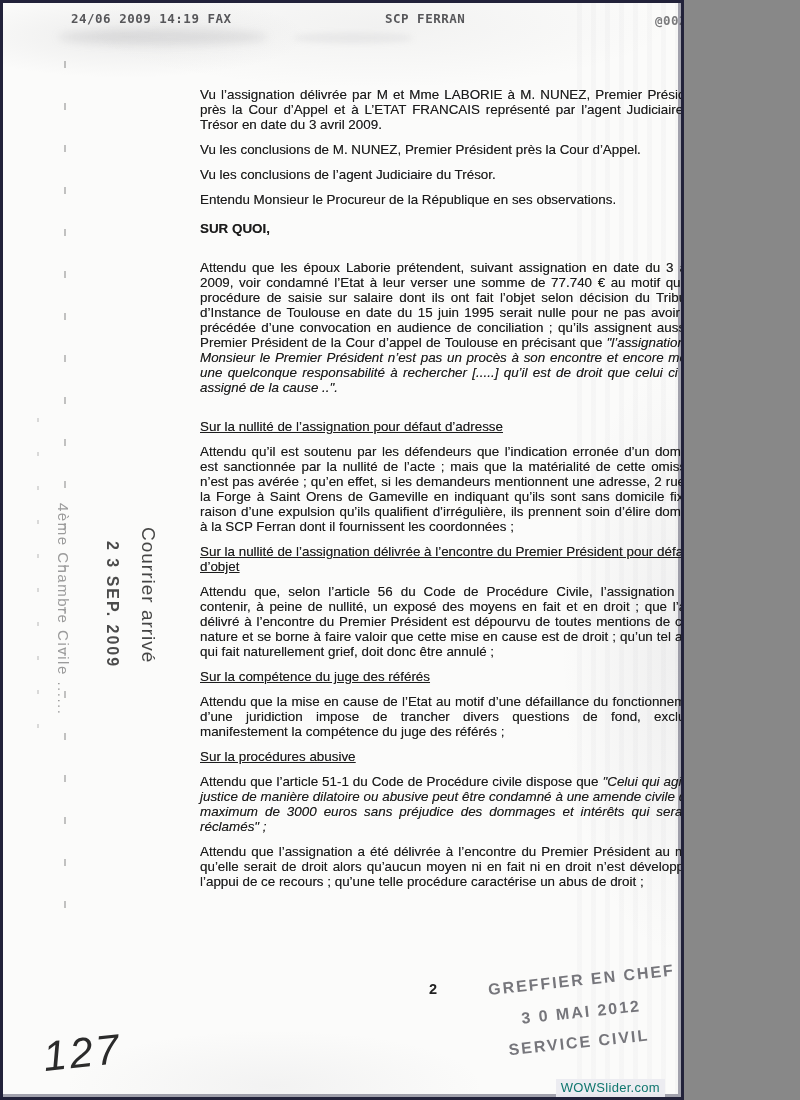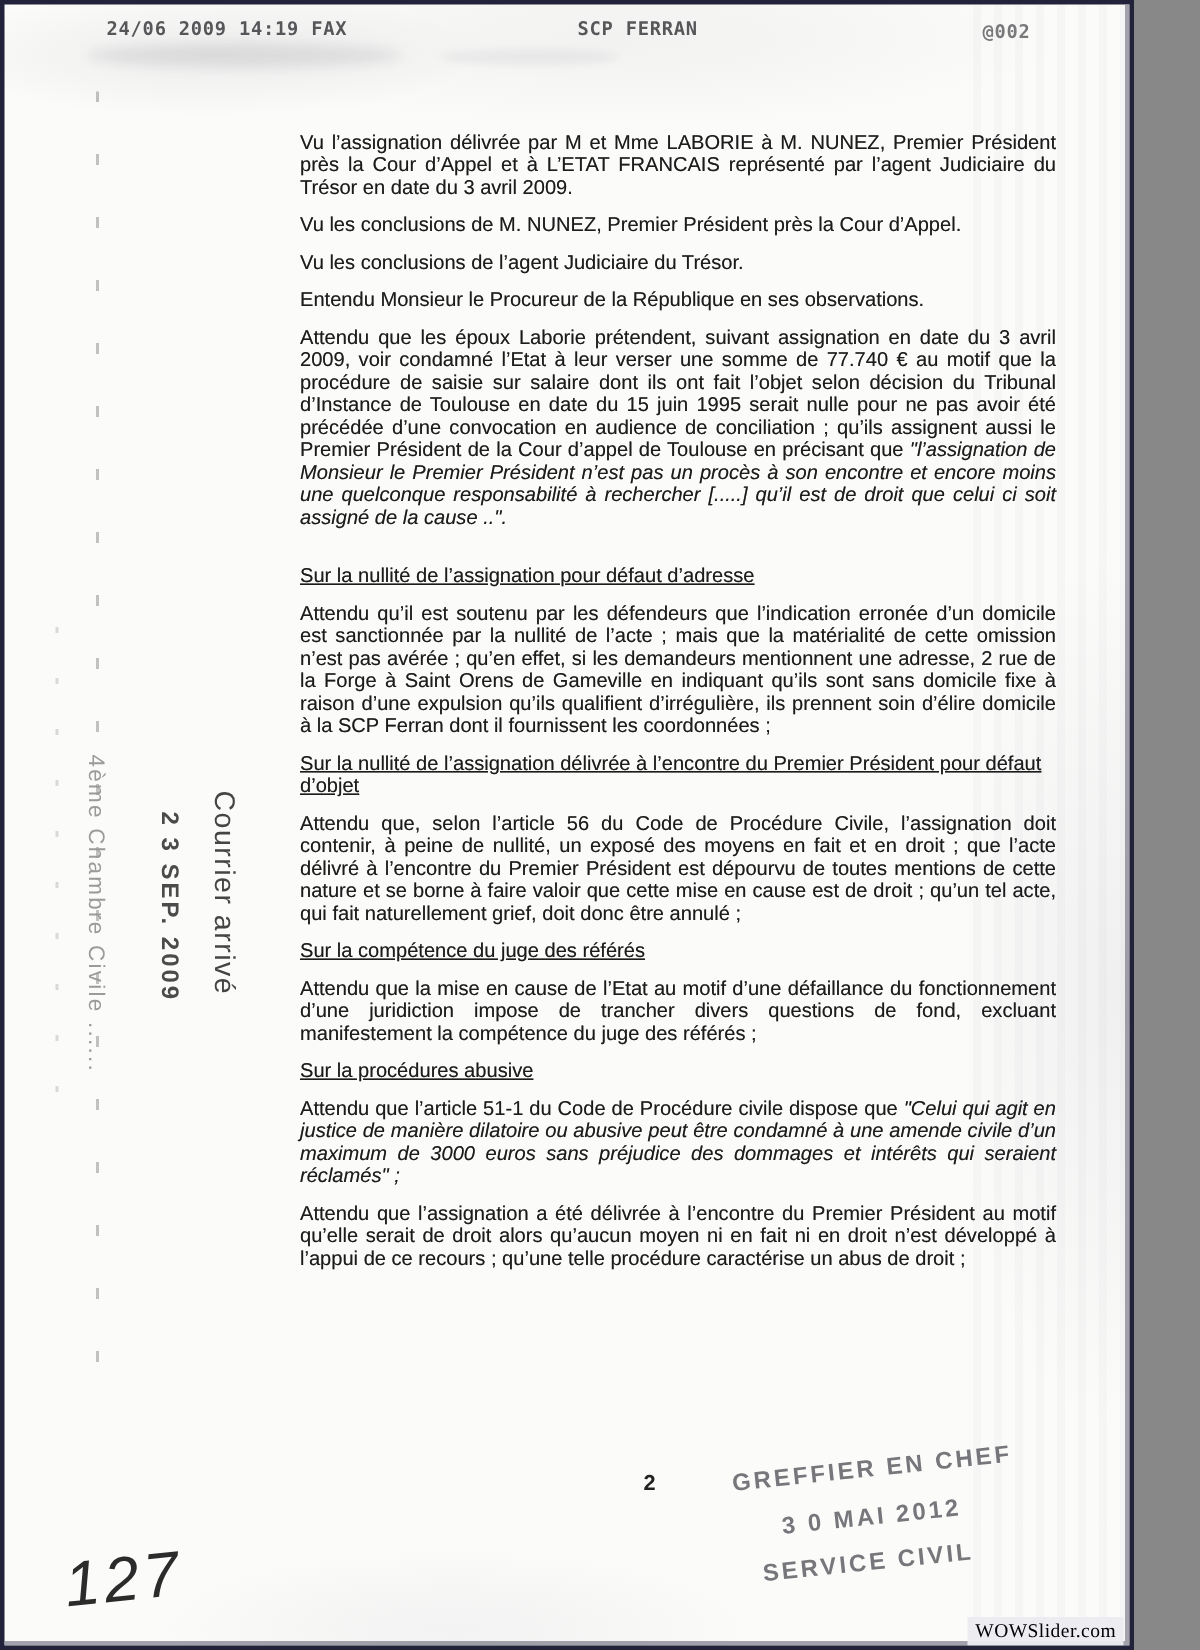--- a/index.html
+++ b/index.html
@@ -1,17 +1,17 @@
 <!DOCTYPE html>
 <html><head>
 <meta charset="utf-8">
 <style>
   html,body{margin:0;padding:0;background:#888;}
   .page{
-    position:relative;width:756px;height:1100px;overflow:hidden;
+    position:relative;width:684px;height:1100px;overflow:hidden;
     background:#fbfbfa;
     background-image:
       radial-gradient(ellipse 260px 60px at 18% 3%, rgba(130,130,135,.12), transparent 70%),
       radial-gradient(ellipse 420px 90px at 55% 2%, rgba(130,130,135,.08), transparent 70%),
       radial-gradient(ellipse 160px 420px at 99% 60%, rgba(140,140,150,.10), transparent 70%),
       radial-gradient(ellipse 300px 80px at 40% 99%, rgba(140,140,150,.08), transparent 70%);
     border:3px solid #22223a;
     box-sizing:border-box;
     box-shadow:inset -3px -3px 0 rgba(90,90,110,.55);
     font-family:"Liberation Sans", sans-serif;
@@ -52,22 +52,22 @@
   .stamp-chamber{left:52px;top:500px;font-size:15px;color:#9b9b9b;letter-spacing:1.5px;}
   
   .page-number{position:absolute;left:426px;top:978px;font-size:14.5px;font-weight:bold;color:#222;}
   .registrar{position:absolute;left:488px;top:968px;transform:rotate(-6deg);
     color:#5f5f66;font-weight:bold;opacity:.85;}
   .registrar .l1{font-size:16px;letter-spacing:2px;}
   .registrar .l2{font-size:16px;letter-spacing:2px;margin:14px 0 0 30px;}
   .registrar .l3{font-size:16px;letter-spacing:2px;margin:12px 0 0 14px;}
   .handwritten{position:absolute;left:40px;top:1026px;font-size:42px;font-style:italic;
     color:#2b2b2b;transform:rotate(-6deg);letter-spacing:3px;font-weight:400;}
-  .watermark{position:absolute;right:4px;bottom:0;background:rgba(235,235,240,.95);
-    color:#000000;font-size:13px;padding:1px 5px 2px;letter-spacing:.3px;font-family:Liberation Serif, serif;}
+  .watermark{position:absolute;right:16px;bottom:0;background:rgba(235,235,240,.95);
+    color:#0f766e;font-size:13px;padding:1px 5px 2px;letter-spacing:.3px;}
   .right-streaks{position:absolute;right:3px;top:0;width:110px;height:1094px;pointer-events:none;
     background:repeating-linear-gradient(90deg,transparent 0 9px,rgba(150,150,160,.05) 9px 14px);}
 </style>
 </head>
 <body>
 
 <div class="page">
 
   <div class="fax-header">
     <span class="fax-time">24/06 2009 14:19 FAX</span>
@@ -83,20 +83,21 @@
 
   <div class="v stamp-arrival1">Courrier arrivé</div>
   <div class="v stamp-arrival2">2 3 SEP. 2009</div>
   <div class="v stamp-chamber">4ème Chambre Civile ......</div>
 
   <div class="doc-body">
       <div class="block para"><span>Vu l’assignation délivrée par M et Mme LABORIE à M. NUNEZ, Premier Président près la Cour d’Appel et à L’ETAT FRANCAIS représenté par l’agent Judiciaire du Trésor en date du 3 avril 2009.</span></div>
       <div class="block para"><span>Vu les conclusions de M. NUNEZ,  Premier Président près la Cour d’Appel.</span></div>
       <div class="block para"><span>Vu les conclusions de l’agent Judiciaire du Trésor.</span></div>
       <div class="block para"><span>Entendu Monsieur le Procureur de la République en ses observations.</span></div>
+      <div class="block bold surquoi"><span>SUR QUOI,</span></div>
       <div class="block para bigpara"><span>Attendu que les époux Laborie prétendent, suivant assignation en date du 3 avril 2009, voir  condamné l’Etat à leur verser une somme de 77.740 € au motif que la procédure de saisie sur salaire dont ils ont fait l’objet selon décision du Tribunal d’Instance de Toulouse en date du 15 juin 1995 serait nulle pour ne pas avoir été précédée d’une convocation en audience de conciliation ; qu’ils assignent aussi le Premier Président de la Cour d’appel de Toulouse en précisant que </span><span class="it">"l’assignation de Monsieur le Premier Président n’est pas un procès à son encontre et encore moins une quelconque responsabilité à rechercher [.....] qu’il est de droit que celui ci soit assigné de la cause ..".</span></div>
       <div class="block heading"><span>Sur la nullité de l’assignation pour défaut d’adresse</span></div>
       <div class="block para"><span>Attendu qu’il est soutenu par les défendeurs que l’indication erronée d’un domicile est sanctionnée par la nullité de l’acte ; mais que la matérialité de cette omission n’est pas avérée ; qu’en effet, si les demandeurs mentionnent une adresse, 2 rue de la Forge à Saint Orens de Gameville en indiquant qu’ils sont sans domicile fixe à raison d’une expulsion qu’ils qualifient d’irrégulière, ils prennent soin d’élire domicile à la SCP Ferran dont il fournissent les coordonnées ;</span></div>
       <div class="block heading"><span>Sur la nullité de l’assignation délivrée à l’encontre du Premier Président pour défaut d’objet</span></div>
       <div class="block para"><span>Attendu que, selon l’article 56 du Code de Procédure Civile, l’assignation doit contenir, à peine de nullité, un exposé des moyens en fait et en droit ; que l’acte délivré à l’encontre du Premier Président est dépourvu de toutes mentions de cette nature et se borne à faire valoir que cette mise en cause est de droit ; qu’un tel acte, qui fait naturellement grief, doit donc être annulé ;</span></div>
       <div class="block heading"><span>Sur la compétence du juge des référés</span></div>
       <div class="block para"><span>Attendu que la mise en cause de l’Etat au motif d’une défaillance du fonctionnement d’une juridiction impose de trancher divers questions de fond, excluant manifestement la compétence du juge des référés ;</span></div>
       <div class="block heading"><span> Sur la procédures abusive </span></div>
       <div class="block para"><span>Attendu que l’article 51-1 du Code de Procédure civile dispose que </span><span class="it">"Celui qui agit en justice de manière dilatoire ou abusive peut être condamné à une amende civile d’un maximum de 3000 euros sans préjudice des dommages et intérêts qui seraient réclamés" ;</span></div>
       <div class="block para"><span>Attendu que l’assignation a été délivrée à l’encontre du Premier Président au motif qu’elle serait de droit alors qu’aucun moyen ni en fait ni en droit n’est développé à l’appui de ce recours ; qu’une telle procédure caractérise un abus de droit ;</span></div>

